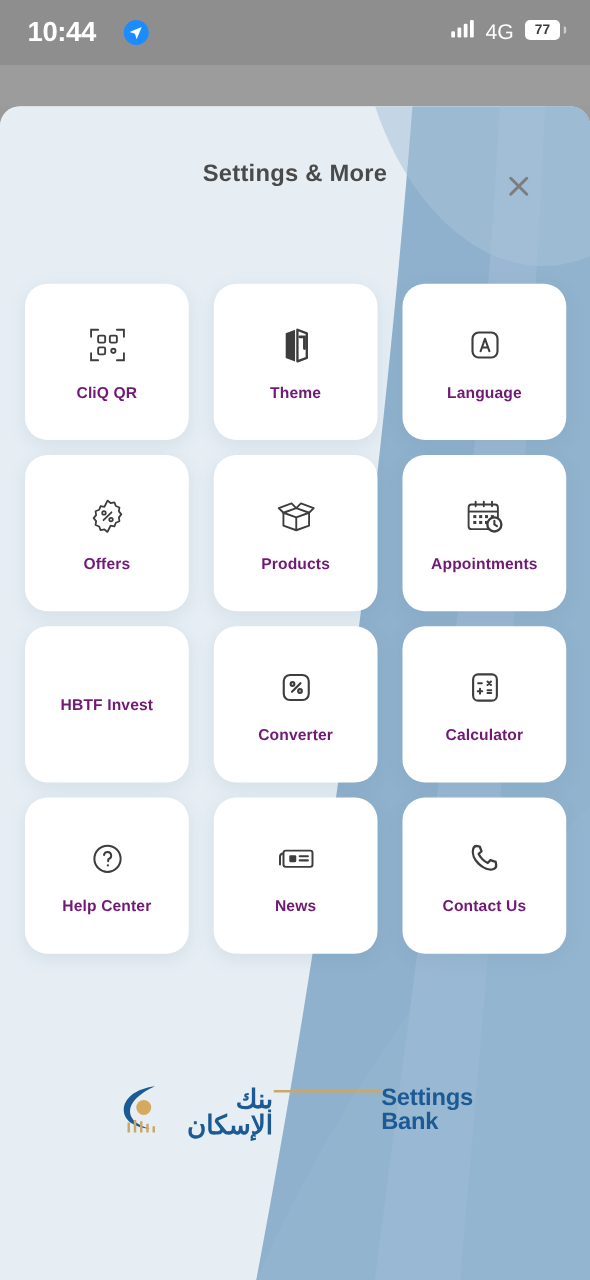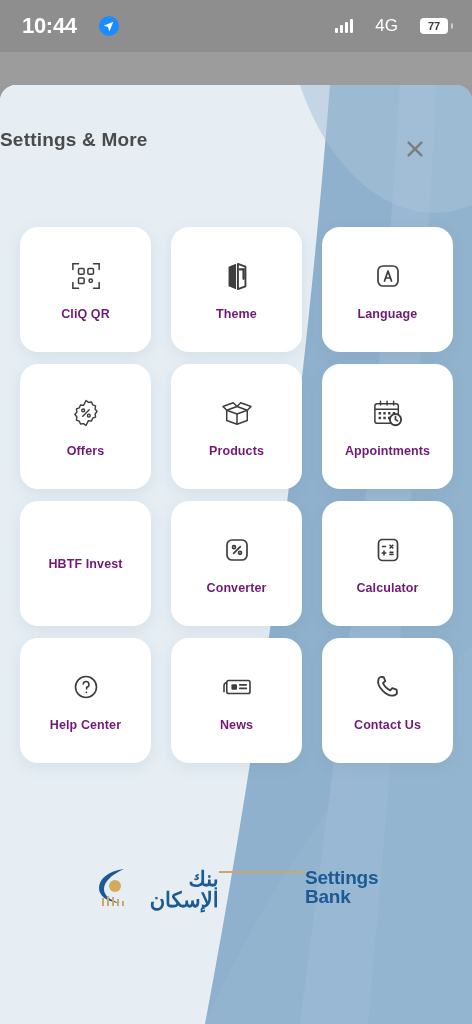--- a/index.html
+++ b/index.html
@@ -17,21 +17,21 @@
     background:#8e8e8e; display:flex; align-items:center;
     justify-content:space-between; padding:0 22px;
   }
   .sb-left{ display:flex; align-items:center; gap:22px; }
   .sb-time{ color:#ffffff; font-size:22px; font-weight:bold; letter-spacing:-0.3px; }
   .loc-badge{
     width:20px;height:20px;border-radius:50%;background:#1a8cff;
     display:flex;align-items:center;justify-content:center;
   }
   .loc-badge svg{ display:block; }
-  .sb-right{ display:flex; align-items:center; gap:22px; }
+  .sb-right{ display:flex; gap:9px; }
   .bars{ display:flex; align-items:flex-end; gap:2px; height:14px; }
   .bars i{ display:block; width:3px; background:#ffffff; border-radius:1px; }
   .bars i:nth-child(1){ height:5px; }
   .bars i:nth-child(2){ height:8px; }
   .bars i:nth-child(3){ height:11px; }
   .bars i:nth-child(4){ height:14px; }
   .net{ color:#ffffff; font-size:17px; font-weight:500; }
   .batt{ position:relative; width:30px; height:16px; }
   .batt-body{
     width:28px;height:16px;border-radius:4px;background:#ffffff;
@@ -52,21 +52,21 @@
   .sheet{
     position:absolute; top:85px; left:0; width:472px; height:939px;
     border-radius:16px 16px 0 0; overflow:hidden;
     background:#e6eef4;
   }
   .bg-svg{ position:absolute; inset:0; width:100%; height:100%; display:block; }
 
   
   .header{
     position:absolute; top:0; left:0; width:472px; height:110px;
-    display:flex; align-items:center; justify-content:flex-start;
+    display:flex; align-items:center; justify-content:center;
   }
   .sheet-title{
     font-size:19px; font-weight:bold; color:#4a4a4a; letter-spacing:.2px;
   }
   .close-btn{
     position:absolute; right:40px; top:47px; width:34px;height:34px;
     display:flex;align-items:center;justify-content:center; cursor:pointer;
   }
 
   

